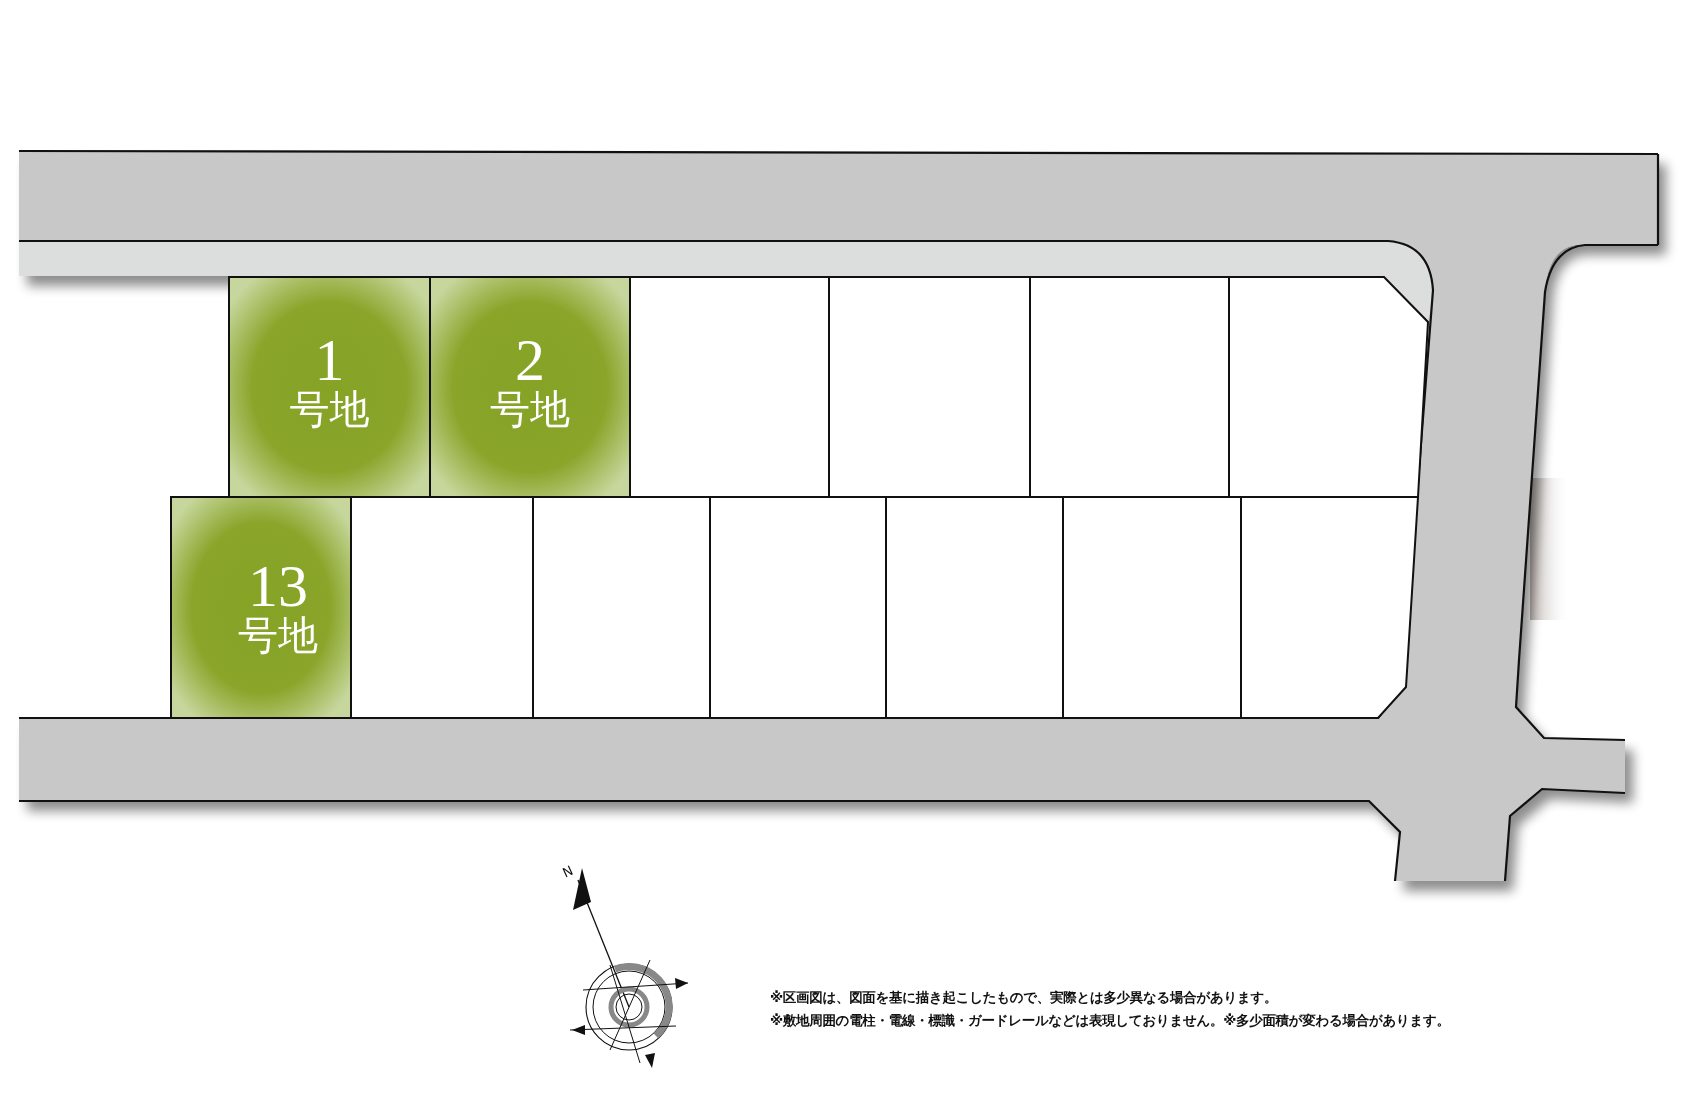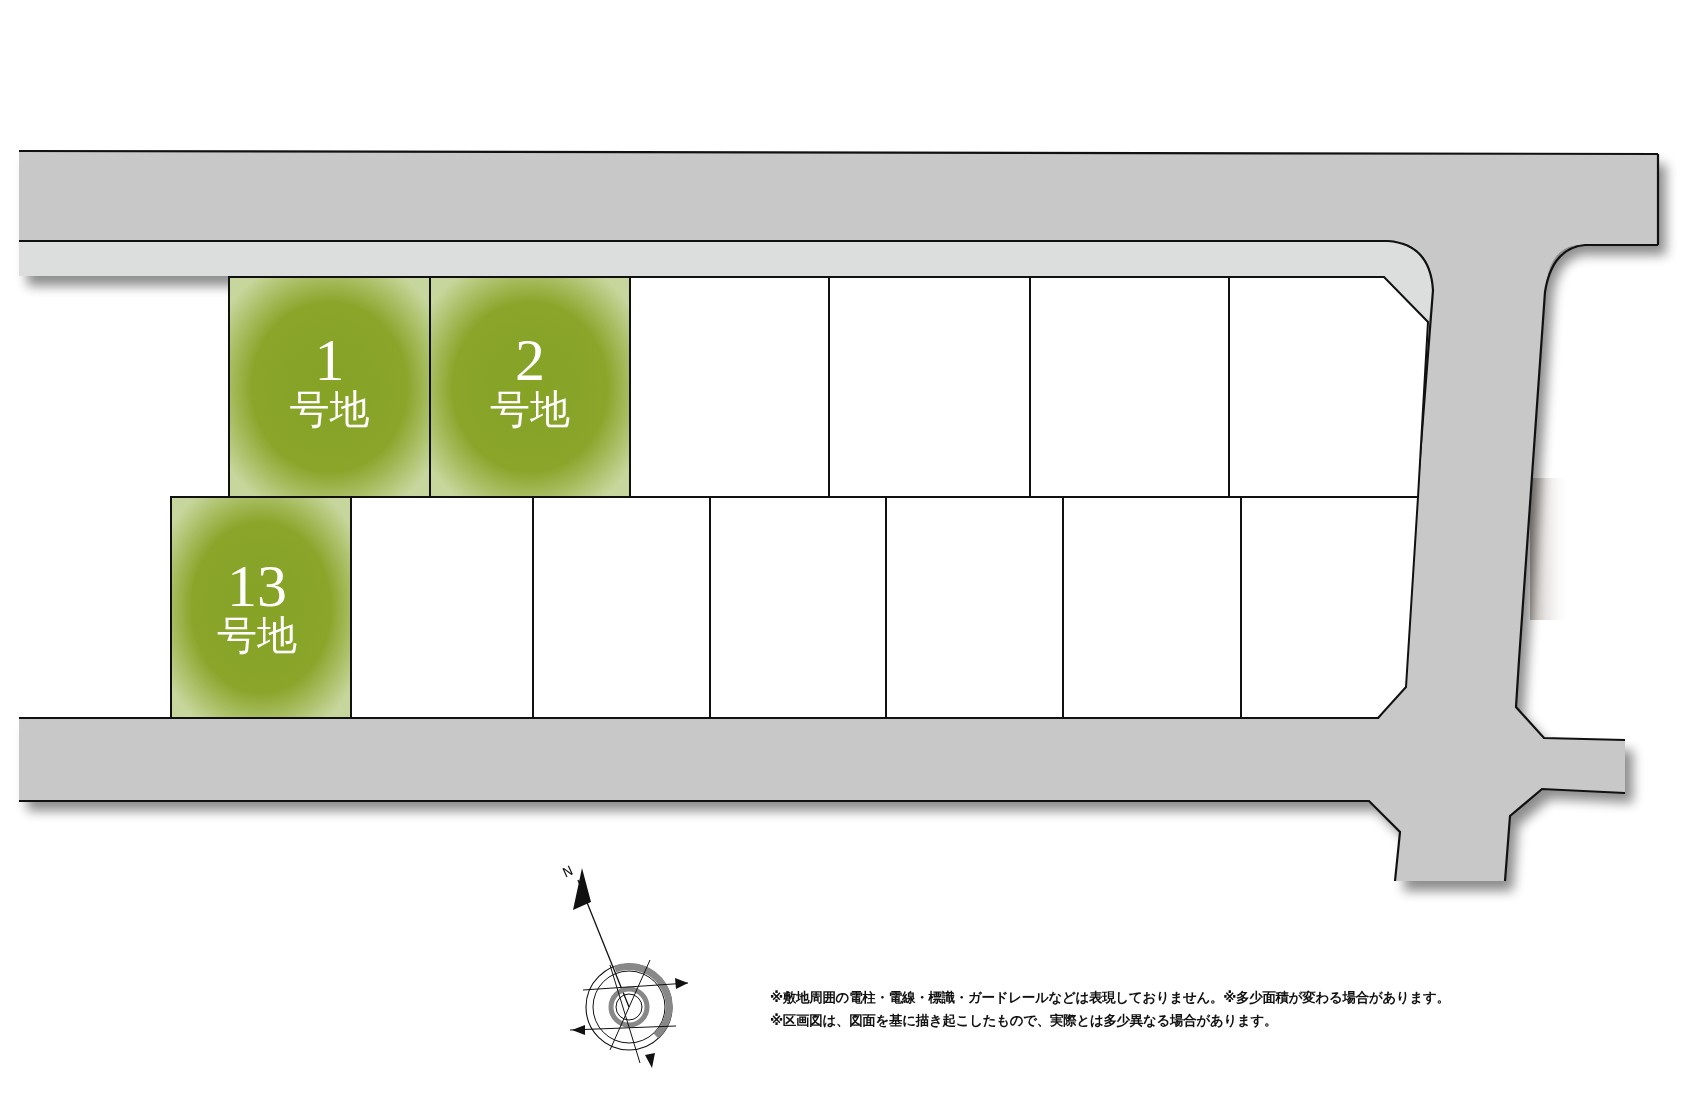--- a/index.html
+++ b/index.html
@@ -98,21 +98,21 @@
 </svg>
 
 <div class="lot-label" style="left:229px; top:330px; width:201px;">
   <span class="lot-num">1</span>
   <span class="lot-suffix">号地</span>
 </div>
 <div class="lot-label" style="left:430px; top:330px; width:200px;">
   <span class="lot-num">2</span>
   <span class="lot-suffix">号地</span>
 </div>
-<div class="lot-label" style="left:167px; top:556px; width:180px;">
+<div class="lot-label" style="left:188px; top:556px; width:180px;">
   <span class="lot-num">13</span>
   <span class="lot-suffix">号地</span>
 </div>
 
 <div class="notes">
+  <div>※区画図は、図面を基に描き起こしたもので、実際とは多少異なる場合があります。</div>
   <div>※敷地周囲の電柱・電線・標識・ガードレールなどは表現しておりません。※多少面積が変わる場合があります。</div>
-  <div>※区画図は、図面を基に描き起こしたもので、実際とは多少異なる場合があります。</div>
 </div>
 
 </body></html>

